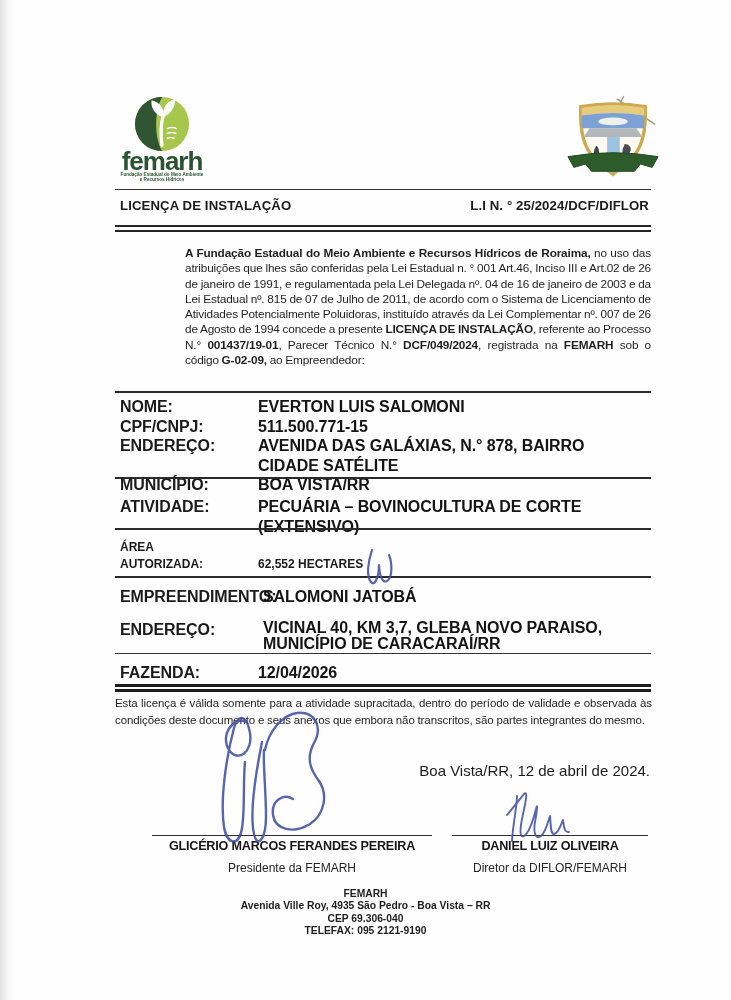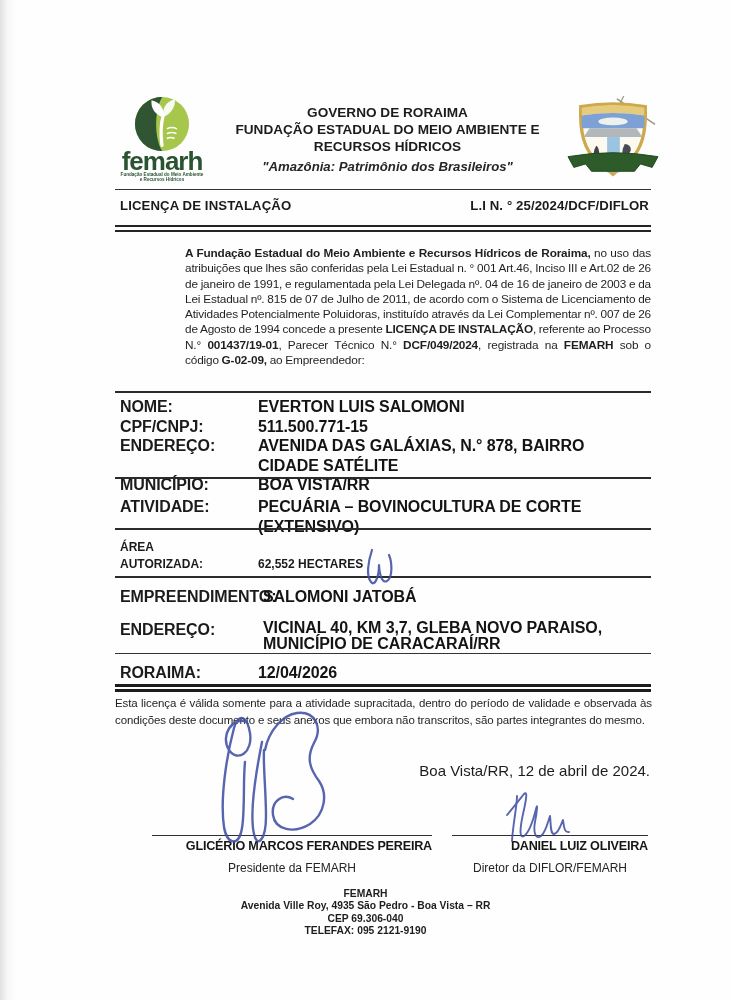--- a/index.html
+++ b/index.html
@@ -57,21 +57,21 @@
   
   .closing{left:115px;width:537px;top:695px;font-size:11.5px;line-height:16.6px;
            text-align:justify;letter-spacing:-.1px;word-spacing:-.3px;color:#1f1f1f;}
   .date-line{left:117px;width:533px;top:762px;text-align:right;font-size:15px;color:#1d1d1d;}
 
   
   .sig{top:835px;text-align:center;}
   .sig-left{left:152px;width:280px;}
   .sig-right{left:452px;width:196px;}
   .sig-line{border-top:1.6px solid #2f2f2f;}
-  .sig-name{font-weight:bold;font-size:12.6px;margin-top:3px;letter-spacing:-.2px;color:#161616;text-align:right;}
+  .sig-name{font-weight:bold;font-size:12.6px;margin-top:3px;letter-spacing:-.2px;color:#161616;}
   .sig-role{font-size:12px;margin-top:8px;color:#242424;}
 
   
   .doc-footer{left:0;right:0;top:888px;text-align:center;font-weight:bold;
               font-size:10.3px;line-height:12.4px;color:#1d1d1d;}
 
   
   .ink-overlay{left:0;top:0;width:731px;height:1000px;pointer-events:none;}
 </style>
 </head>
@@ -91,26 +91,20 @@
         <path d="M31.5 23 C38.5 20 44.5 12.5 43.2 4.5 C34.5 6.5 29.5 14 31.5 23 Z" fill="#ffffff" opacity=".92"></path>
         <path d="M35 35 q5 -2.6 10.5 0" stroke="#ffffff" stroke-width="1.6" fill="none"></path>
         <path d="M35 40 q5 -2.6 10 0" stroke="#ffffff" stroke-width="1.6" fill="none"></path>
         <path d="M35 45 q4 -2.2 8 0" stroke="#ffffff" stroke-width="1.6" fill="none"></path>
       </svg>
       <div class="logo-word">femarh</div>
       <div class="logo-cap">Fundação Estadual do Meio Ambiente</div>
       <div class="logo-cap">e Recursos Hídricos</div>
     </div>
 
-    <div class="org-block">
-      <div class="org-line">GOVERNO DE RORAIMA</div>
-      <div class="org-line">FUNDAÇÃO ESTADUAL DO MEIO AMBIENTE E</div>
-      <div class="org-line">RECURSOS HÍDRICOS</div>
-      <div class="motto">"Amazônia: Patrimônio dos Brasileiros"</div>
-    </div>
 
     <div class="coat-block">
       <svg width="98" height="90" viewBox="0 0 100 92">
         <line x1="54" y1="4" x2="93" y2="30" stroke="#9b9b84" stroke-width="1.7"></line>
         <line x1="61" y1="1" x2="56" y2="11" stroke="#9b9b84" stroke-width="1.3"></line>
         <path d="M17 12 Q50 6 83 12 C84 40 79 55 68 66 C60 74 53 78 50 81 C47 78 40 74 32 66 C21 55 16 40 17 12 Z" fill="#fcfaf0" stroke="#cfa84e" stroke-width="3.4"></path>
         <path d="M18 13 Q50 8 82 13 L82 21 Q50 16 18 21 Z" fill="#e5cb7c"></path>
         <path d="M18 21 Q50 16 82 21 L82 34 L18 34 Z" fill="#7da1d4"></path>
         <ellipse cx="50" cy="27" rx="15" ry="4" fill="#eef2ef"></ellipse>
         <path d="M26 34 L74 34 L80 43 L20 43 Z" fill="#b2b7bc"></path>
@@ -179,21 +173,21 @@
     <div class="gap13"></div>
     <div class="field-row">
       <span>ENDEREÇO:</span>
       <span class="val two-line">VICINAL 40, KM 3,7, GLEBA NOVO PARAISO, MUNICÍPIO DE CARACARAÍ/RR</span>
     </div>
   </div>
   <div class="abs rule rule-thin" style="top:653px"></div>
 
   <div class="abs fields" style="top:663px">
     <div class="field-row">
-      <span>RORAIMA:</span>
+      <span>FAZENDA:</span>
       <span class="val">12/04/2026</span>
     </div>
   </div>
   <div class="abs rule rule-thick" style="top:684px"></div>
 
   <p class="abs closing" style="margin:0">Esta licença é válida somente para a atividade supracitada, dentro do período de validade e observada às condições deste documento e seus anexos que embora não transcritos, são partes integrantes do mesmo.</p>
   <div class="abs date-line">Boa Vista/RR, 12 de abril de 2024.</div>
 
   <div class="abs sig sig-left">
     <div class="sig-line"></div>

